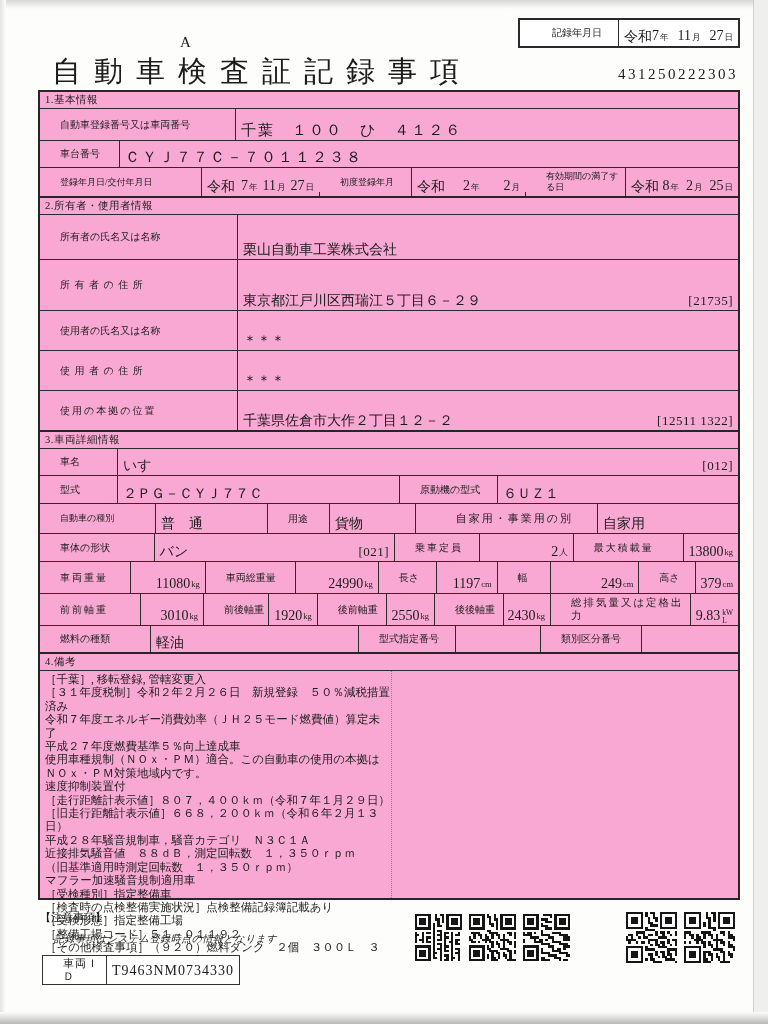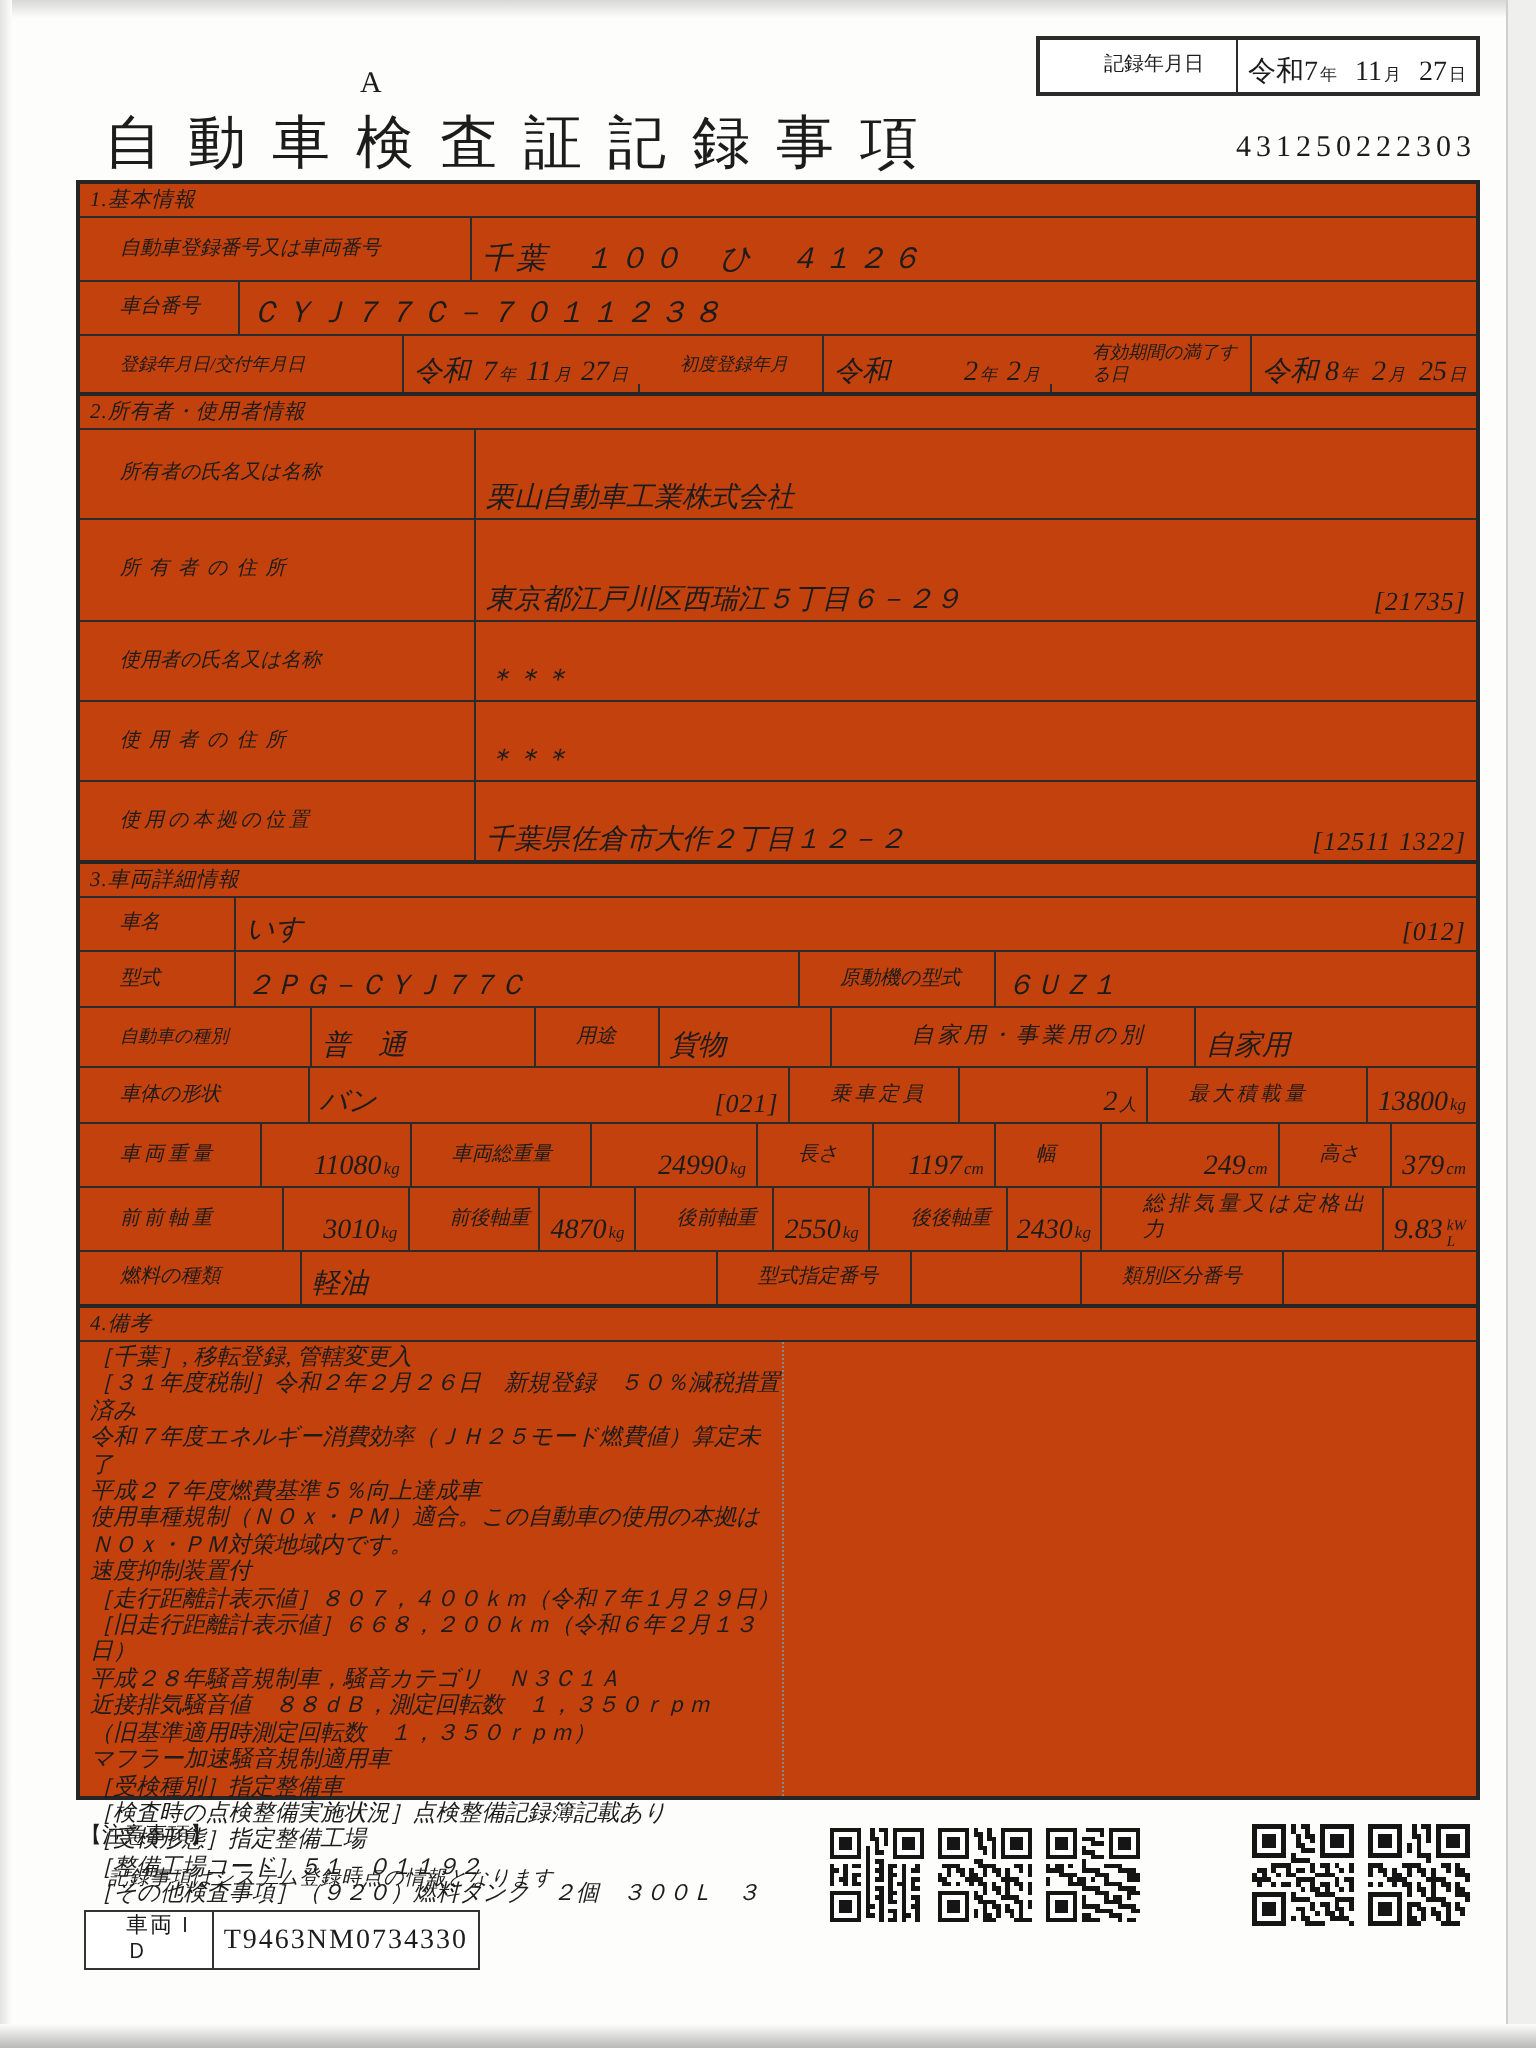--- a/index.html
+++ b/index.html
@@ -14,21 +14,21 @@
   .edge-bottom{position:absolute;left:0;right:0;bottom:0;height:12px;background:linear-gradient(#fdfdfc,#b9b9b7);}
 
   .doc{position:absolute;left:38px;top:14px;width:702px;}
   .hdr{position:relative;height:78px;}
   .page-mark{position:absolute;left:142px;top:20px;font-size:15px;}
   .doc-title{position:absolute;left:14px;top:38px;font-size:29px;letter-spacing:13px;white-space:nowrap;}
   .rec-box{position:absolute;left:480px;top:4px;width:222px;height:30px;border:2px solid #2b2b2b;display:flex;box-sizing:border-box;background:#fff;}
   .rec-box .lab{width:86px;border-right:1.5px solid #2b2b2b;}
   .doc-number{position:absolute;right:2px;top:52px;font-size:15px;letter-spacing:2.5px;}
 
-  .tbl{border:2px solid #262626;background:#c2410c;margin-top:-2px;box-sizing:border-box;font-style:italic;}
+  .tbl{border:2px solid #262626;background:#f9a8d4;margin-top:-2px;box-sizing:border-box;}
   .tbl:first-of-type{margin-top:0;}
   .sec-head{display:flex;align-items:center;font-size:10.5px;padding:1px 5px;height:14px;letter-spacing:.5px;}
   .row{display:flex;border-top:1px solid #2b2b2b;box-sizing:border-box;}
   .lab{font-size:10px;display:flex;align-items:center;padding:1px 4px;border-right:1px solid #2b2b2b;box-sizing:border-box;line-height:1.2;margin-left:16px;}
   .lab-s{font-size:9px;}
   .lab-c{justify-content:center;}
   .sp1{letter-spacing:2px;}
   .sp2{letter-spacing:4.5px;}
   .val{display:flex;align-items:flex-end;padding:0 5px 2px;font-size:14px;box-sizing:border-box;line-height:1.1;white-space:nowrap;}
   .br{border-right:1px solid #2b2b2b;}
@@ -100,21 +100,21 @@
           <span>令和</span>
           <span class="dgroup" style="gap:5px">
             <span><span>7</span><span class="su">年</span></span>
             <span><span>11</span><span class="su">月</span></span>
             <span><span>27</span><span class="su">日</span></span>
           </span>
         </div>
         <div class="lab lab-s" style="width:76px">初度登録年月</div>
         <div class="val date br" style="width:114px">
           <span>令和</span>
-          <span class="dgroup" style="gap:5px">
+          <span class="dgroup" style="gap:24px">
             <span><span>2</span><span class="su">年</span></span>
             <span><span>2</span><span class="su">月</span></span>
           </span>
         </div>
         <div class="lab lab-s" style="width:84px">有効期間の満了する日</div>
         <div class="val date grow">
           <span>令和</span>
           <span class="dgroup" style="gap:7px">
             <span><span>8</span><span class="su">年</span></span>
             <span><span>2</span><span class="su">月</span></span>
@@ -222,21 +222,21 @@
           </div>
       </div>
       <div class="row" style="height:32px">
         <div class="lab sp1" style="width:96px">前前軸重</div>
         <div class="val num br" style="width:70px">
             <span>3010</span>
             <span class="su">kg</span>
           </div>
         <div class="lab" style="width:55px">前後軸重</div>
         <div class="val num br" style="width:52px">
-            <span>4870</span>
+            <span>1920</span>
             <span class="su">kg</span>
           </div>
         <div class="lab" style="width:59px">後前軸重</div>
         <div class="val num br" style="width:52px">
             <span>2550</span>
             <span class="su">kg</span>
           </div>
         <div class="lab" style="width:59px">後後軸重</div>
         <div class="val num br" style="width:47px">
             <span>2430</span>

